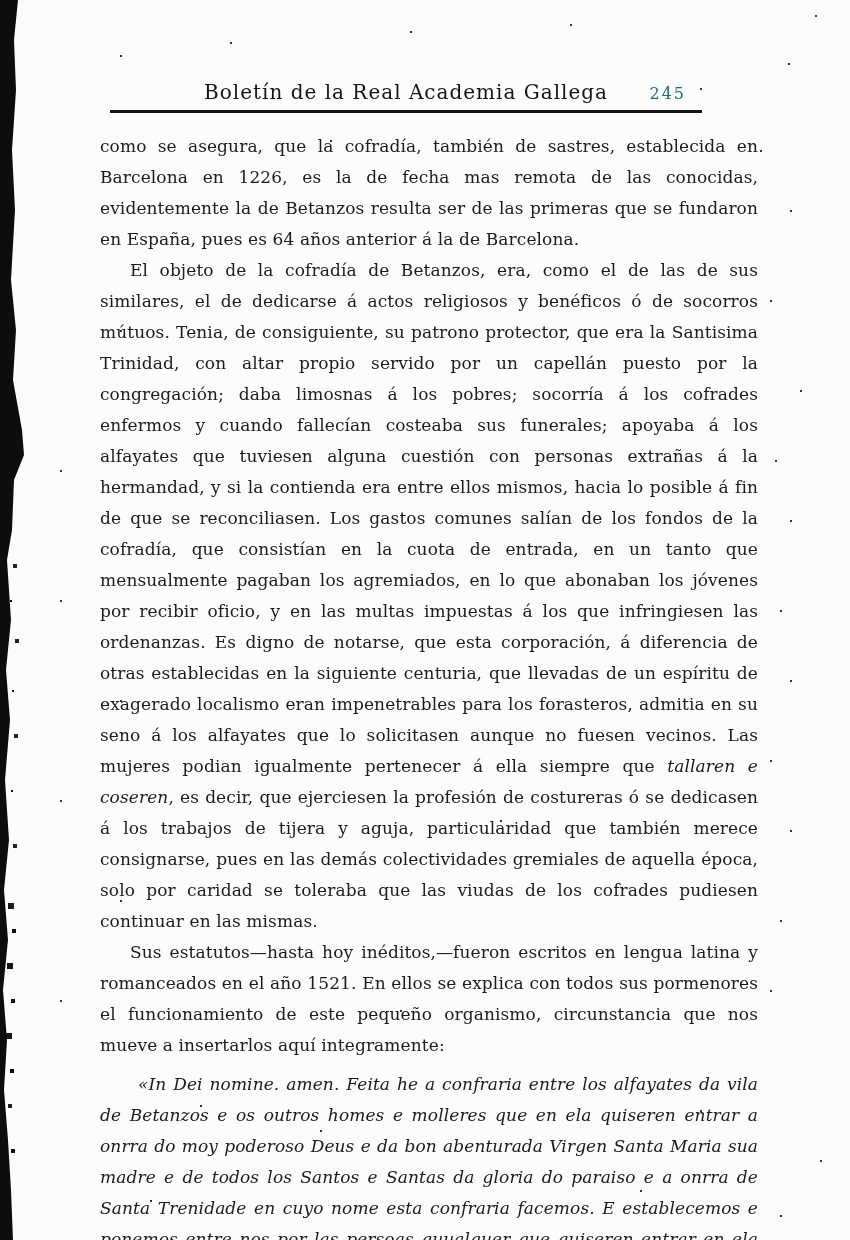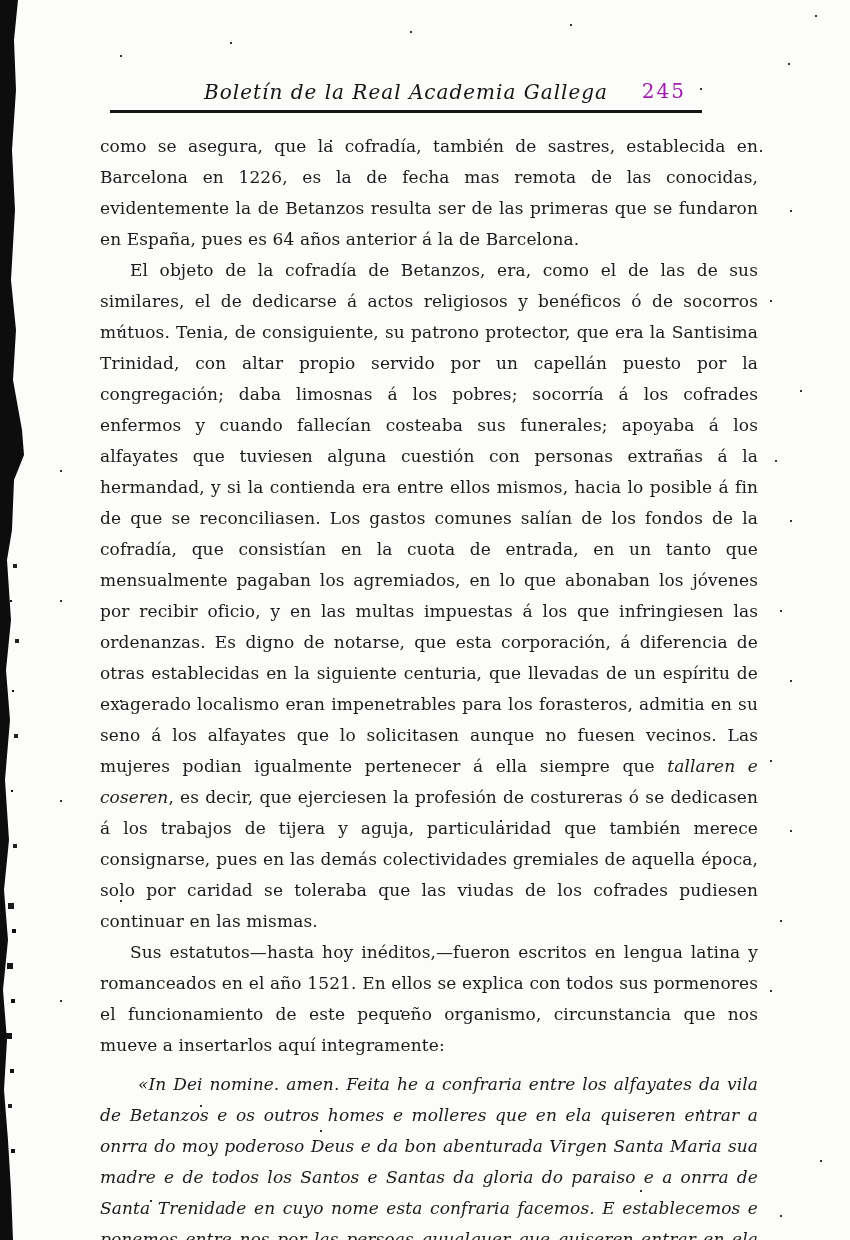--- a/index.html
+++ b/index.html
@@ -61,26 +61,25 @@
   .page-header {
     position: absolute; left: 110px; top: 76px;
     width: 592px; height: 34px;
     border-bottom: 3px solid #161616;
   }
   .journal-title {
     position: absolute; left: 0; right: 0; bottom: 6px;
     text-align: center;
     font-size: 20px; letter-spacing: 1px;
     color: #151515;
-    font-style: italic;
   }
   .page-number {
     position: absolute; right: 16px; bottom: 7px;
-    font-size: 20px; letter-spacing: 2px;
-    color: #a21caf;
+    font-size: 16px; letter-spacing: 2px;
+    color: #0f766e;
   }
   .body-text {
     position: absolute; left: 100px; top: 131px;
     width: 658px;
     font-size: 17px; line-height: 31px;
     text-align: justify;
     letter-spacing: 0.1px;
     color: #1b1b1b;
   }
   .body-text p { margin: 0; }

